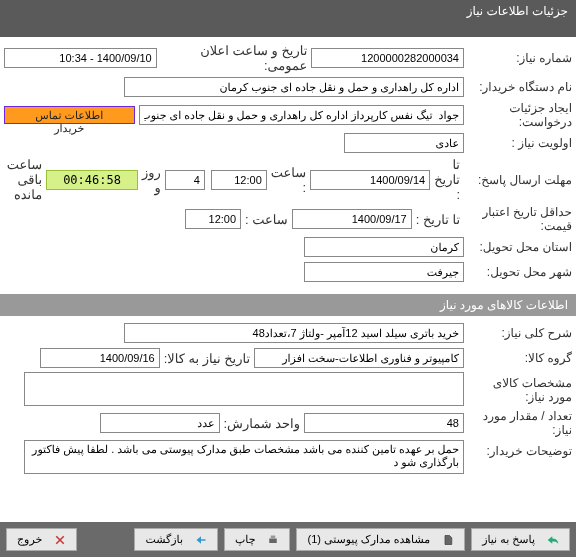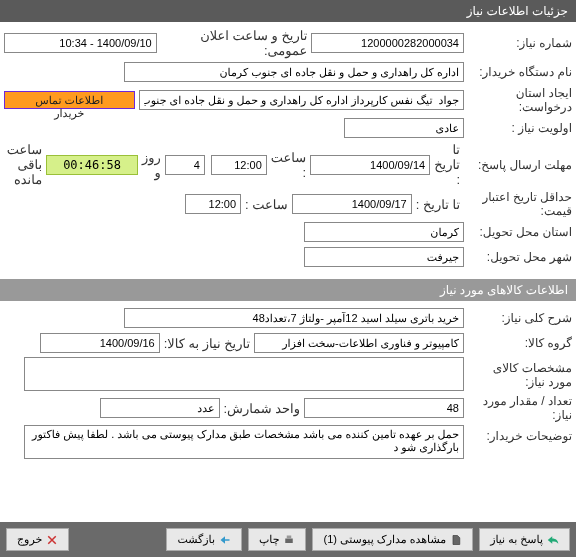--- a/index.html
+++ b/index.html
@@ -10,21 +10,21 @@
   direction: rtl;
   width: 576px;
   height: 557px;
   overflow: hidden;
 }
 .header-bar {
   background: #5a5a5a;
   color: #fff;
   padding: 4px 8px;
   font-size: 12px;
-  height: 22px;
+  height: 37px;
   line-height: 14px;
 }
 .section-bar {
   background: #999;
   color: #fff;
   padding: 4px 8px;
   font-size: 12px;
   height: 22px;
   line-height: 14px;
   margin-top: 2px;
@@ -102,21 +102,21 @@
 }
 .fbtn {
   background: #e8e8e8;
   border: 1px solid #aaa;
   padding: 4px 10px;
   font-size: 11px;
   cursor: pointer;
   font-family: Tahoma, Arial, sans-serif;
   display: inline-flex;
   align-items: center;
-  gap: 4px;
+  gap: 12px;
 }
 .icon { display:inline-block; width:12px; height:12px; }
 .spacer { flex: 1; }
 </style>
 </head>
 <body>
 
 <div class="header-bar">
   <span>جزئیات اطلاعات نیاز</span>
 </div>
@@ -129,21 +129,21 @@
     <span class="label-sm">تاریخ و ساعت اعلان عمومی:</span>
     <input class="field w160" readonly="" value="1400/09/10 - 10:34" style="">
   </div>
 
   <div class="row">
     <span class="label">نام دستگاه خریدار:</span>
     <input class="field wide" readonly="" value="اداره کل راهداری و حمل و نقل جاده ای جنوب کرمان" style="">
   </div>
 
   <div class="row">
-    <span class="label">ایجاد استان درخواست:</span>
+    <span class="label">ایجاد جزئیات درخواست:</span>
     <input class="field wide" readonly="" value="جواد  تیگ نفس کارپرداز اداره کل راهداری و حمل و نقل جاده ای جنوب کرمان" style="">
     <button class="btn-orange" style="margin-right:4px">اطلاعات تماس خریدار</button>
   </div>
 
   <div class="row">
     <span class="label">اولویت نیاز :</span>
     <input class="field w120" readonly="" value="عادی" style="">
   </div>
 
   <div class="row">

